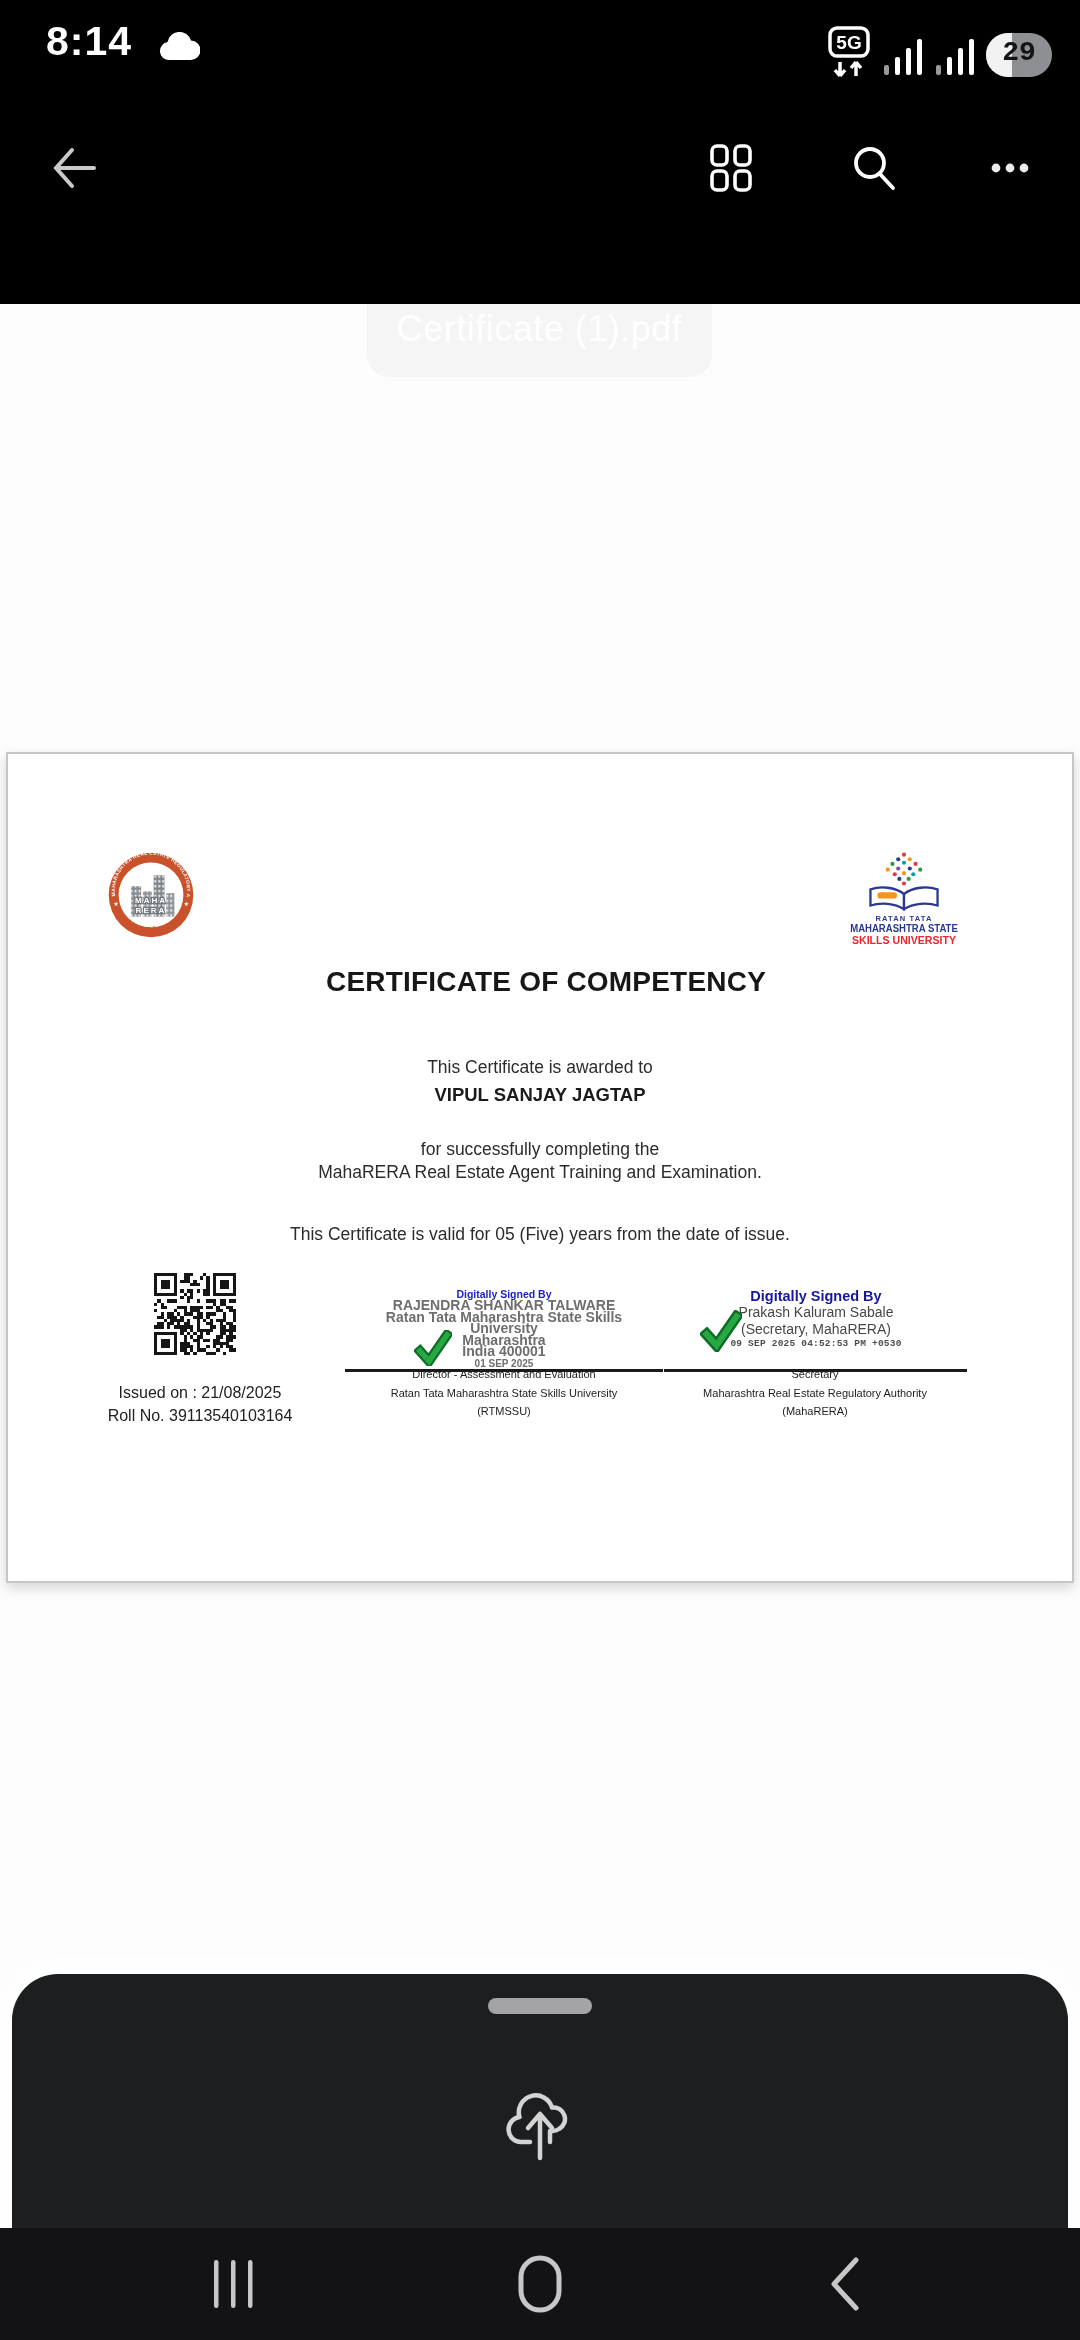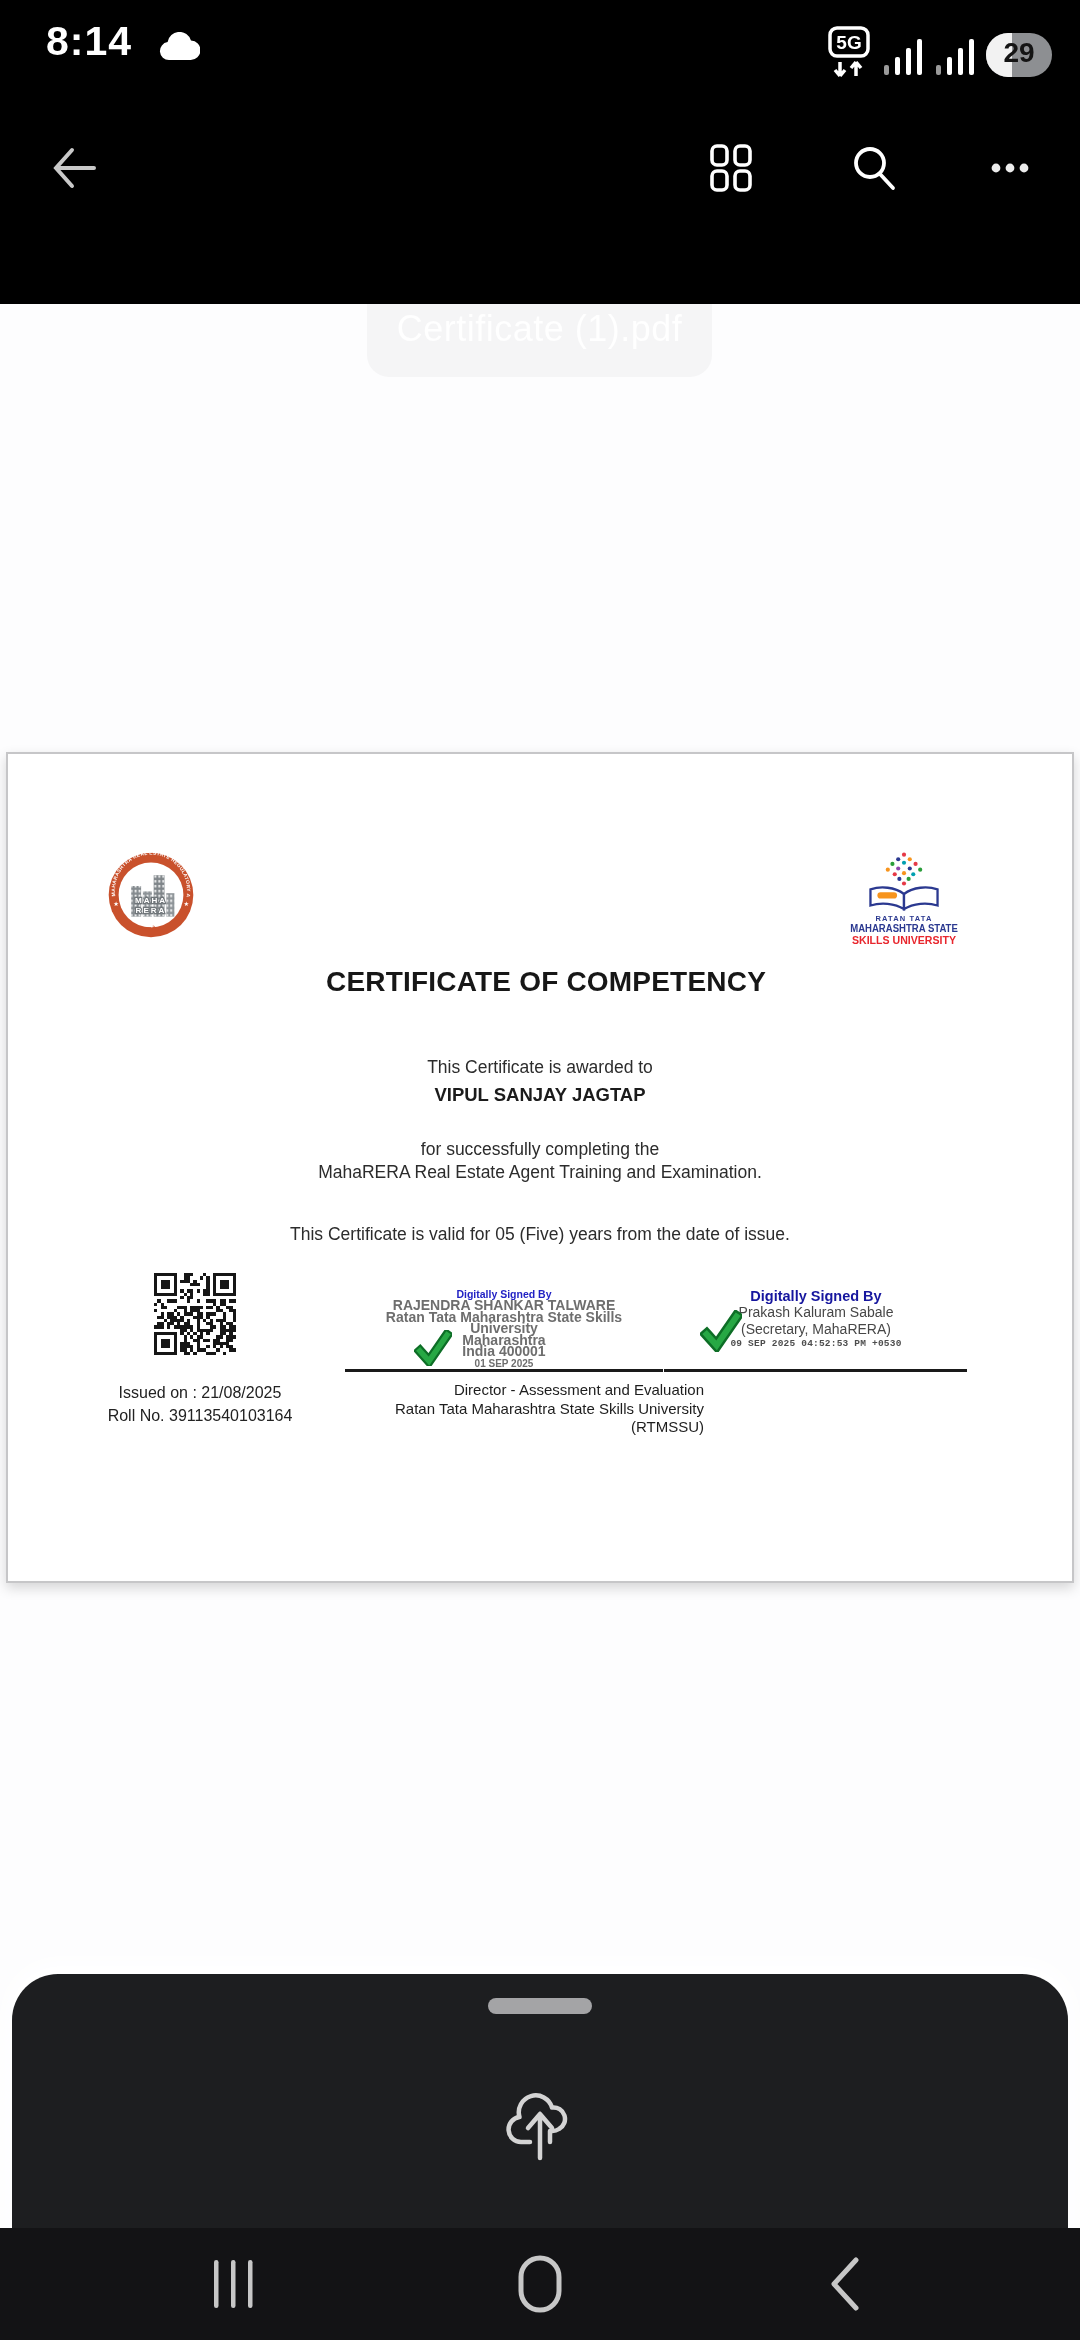--- a/index.html
+++ b/index.html
@@ -8,21 +8,21 @@
   .screen { position:relative; width:1080px; height:2340px; margin:0 auto; background:#fdfdfe; overflow:hidden; }
   .abs { position:absolute; }
 
   
   .header { position:absolute; left:0; top:0; width:1080px; height:304px; background:#000; z-index:5; }
   .status-time { position:absolute; left:46px; top:18px; color:#fff; font-size:41px; font-weight:700; letter-spacing:1px; }
   .cloud-ic { position:absolute; left:158px; top:32px; }
   .sb-right { position:absolute; right:28px; top:24px; display:flex; align-items:center; gap:10px; }
   .battery { position:relative; width:66px; height:44px; border-radius:22px; overflow:hidden; background:#8d8f92; }
   .battery .fill { position:absolute; left:0; top:0; bottom:0; width:40%; background:#f2f2f2; }
-  .battery span { position:absolute; left:0; right:0; top:4px; text-align:center; font-size:28px; font-weight:700; color:#141414; }
+  .battery span { position:absolute; left:0; right:0; top:4px; text-align:center; font-size:28px; font-weight:700; color:#141414;font-family:Liberation Mono, monospace; }
 
   .tb-btn { position:absolute; top:132px; width:72px; height:72px; background:none; border:none; display:flex; align-items:center; justify-content:center; cursor:pointer; }
 
   
   .viewport { position:absolute; left:0; top:255px; width:1080px; height:1719px; background:#fdfdfe; }
 
   .toast { position:absolute; left:367px; top:25px; width:345px; height:97px; border-radius:22px;
            background:#f5f5f6; color:rgba(255,255,255,.92); font-size:36px; display:flex;
            align-items:center; justify-content:center; letter-spacing:.5px; }
 
@@ -39,21 +39,21 @@
   .sig { position:absolute; top:534px; text-align:center; }
   .sig-mid { left:331px; width:330px; }
   .sig-right { left:650px; width:316px; }
   .dsb-mid { color:#2222c4; font-weight:700; font-size:10.5px; }
   .sigtxt-mid { color:#6e6e6e; font-weight:700; font-size:14px; line-height:11.5px; }
   .sigdate-mid { color:#6e6e6e; font-weight:700; font-size:10px; }
   .dsb-right { color:#16169e; font-weight:700; font-size:14.5px; }
   .sigtxt-right { color:#474747; font-size:14px; line-height:17px; }
   .sigdate-right { color:#4d4d4d; font-weight:700; font-size:9.5px; letter-spacing:.2px;font-family:Liberation Mono, monospace; }
   .sig-line { position:absolute; height:3px; background:#1a1a1a; top:615px; }
-  .caption { position:absolute; top:627px; text-align:right; color:#1d1d1d; font-size:15px; line-height:18.5px; }
+  .caption { position:absolute; top:611px; text-align:center; color:#1d1d1d; font-size:11px; line-height:18.5px; }
 
   .check { position:absolute; }
 
   
   .sheet { position:absolute; left:12px; top:1974px; width:1056px; height:366px; background:#1d1e20;
            border-radius:46px 46px 0 0; box-shadow:0 -6px 22px 8px rgba(255,255,255,.95); z-index:4; }
   .handle { position:absolute; left:50%; transform:translateX(-50%); top:24px; width:104px; height:16px; border-radius:8px; background:#a4a4a6; border:none; cursor:pointer; }
   .upload-btn { position:absolute; left:50%; transform:translateX(-50%); top:104px; width:90px; height:90px; background:none; border:none; cursor:pointer; display:flex; align-items:center; justify-content:center; }
 
   
@@ -451,20 +451,25 @@
         <div class="dsb-right">Digitally Signed By</div>
         <div class="sigtxt-right">Prakash Kaluram Sabale</div>
         <div class="sigtxt-right">(Secretary, MahaRERA)</div>
         <div class="sigdate-right">09 SEP 2025 04:52:53 PM +0530</div>
       </div>
       <svg class="check" style="left:692px; top:556px;" width="42" height="42" viewBox="0 0 38 36">
         <path d="M6 21 L15 31 L33 5" fill="none" stroke="#0d6e26" stroke-width="10" stroke-linecap="square"></path>
         <path d="M6 21 L15 31 L33 5" fill="none" stroke="#27a844" stroke-width="5.5" stroke-linecap="square"></path>
       </svg>
       <div class="sig-line" style="left:656px; width:303px;"></div>
+      <div class="caption" style="left:587px; width:440px;">
+        <div>Secretary</div>
+        <div>Maharashtra Real Estate Regulatory Authority</div>
+        <div>(MahaRERA)</div>
+      </div>
     </div>
   </div>
 
   <div class="sheet">
     <button class="handle"></button>
     <button class="upload-btn">
       <svg width="72" height="82" viewBox="0 0 72 82">
         <path d="M26 56 L17 56 a12.5 12.5 0 0 1 -1.5 -24.9 A16.5 16.5 0 0 1 48 21.5 a11.5 11.5 0 0 1 7 21.5 c-1.8 1.2 -4 2 -6.5 2 L46 45 L46 56" fill="none" stroke="#d4d4d4" stroke-width="4.5" stroke-linecap="round" stroke-linejoin="round" transform="translate(0,4)"></path>
         <path d="M36 76 V34 M36 32 L24 46 M36 32 L48 46" fill="none" stroke="#d4d4d4" stroke-width="4.5" stroke-linecap="round" stroke-linejoin="round"></path>
       </svg>

